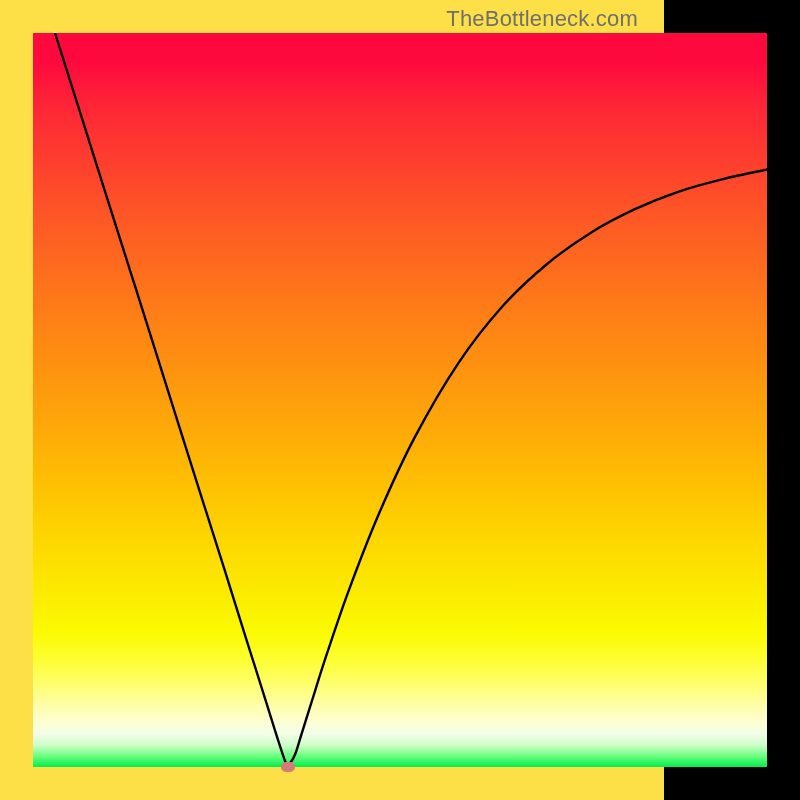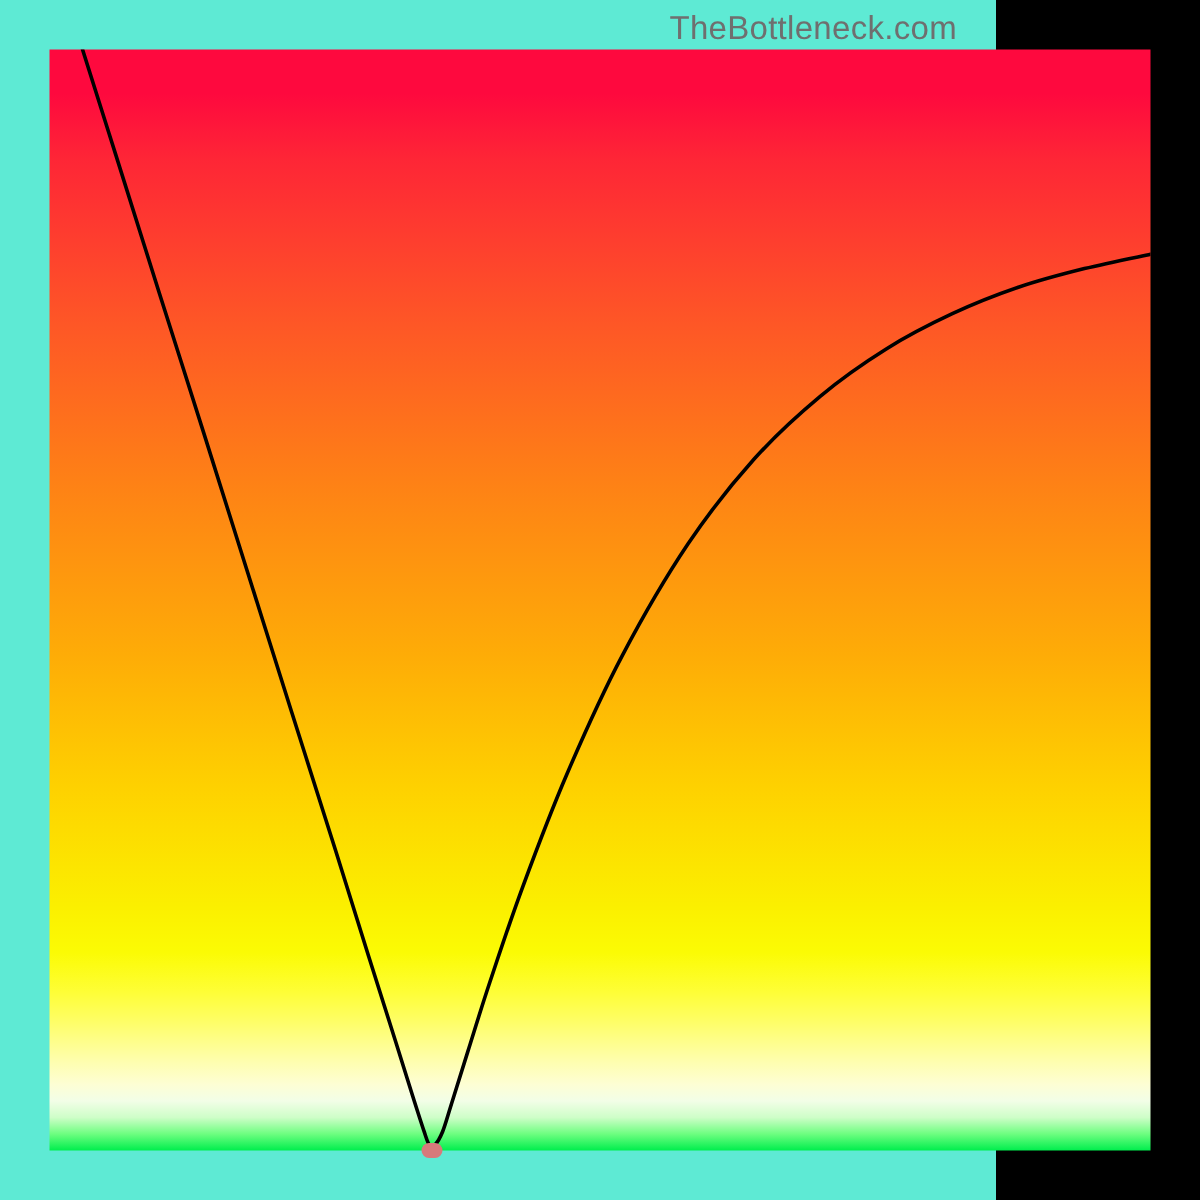--- a/index.html
+++ b/index.html
@@ -8,21 +8,21 @@
     width: 800px;
     height: 800px;
     overflow: hidden;
     background: #000;
     font-family: Arial, Helvetica, sans-serif;
   }
   .frame {
     position: relative;
     width: 664px;
     height: 800px;
-    background: #5eead4;
+    background: #fde047;
   }
   .plot {
     position: absolute;
     left: 33px;
     top: 33px;
     width: 734px;
     height: 734px;
     
     background: linear-gradient(
       to bottom,

